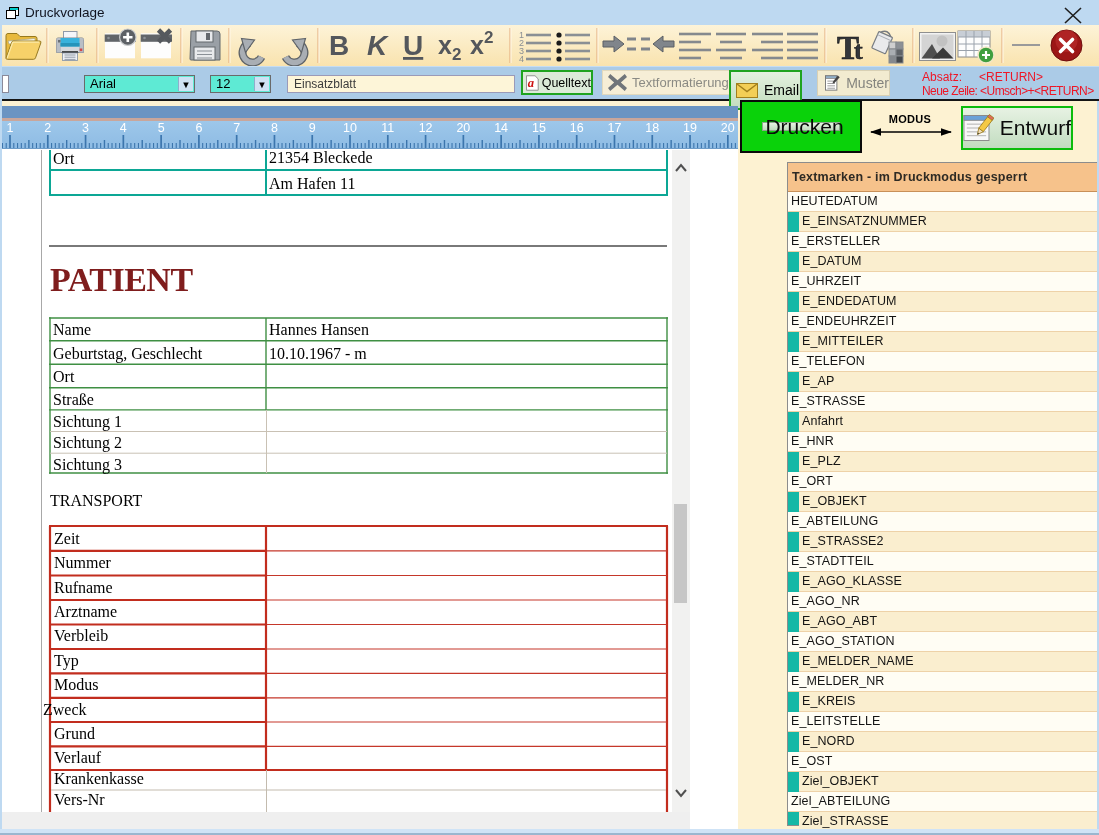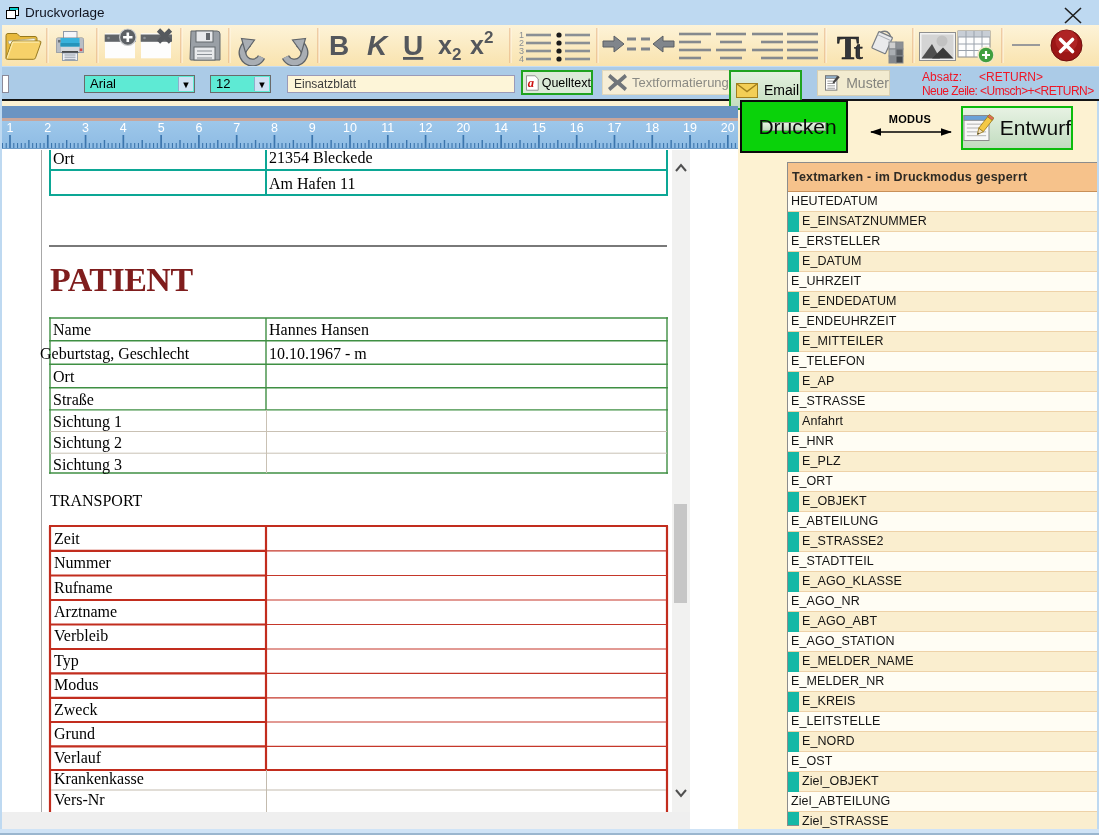--- a/index.html
+++ b/index.html
@@ -37,21 +37,21 @@
 
 #panel { left:787px; top:162px; width:333px; height:664px; border:1px solid #8c8c8c; background:#14b8a6; }
 #phead { position:absolute; left:0; top:0; width:311px; height:29px; background:#f6c28b; border-bottom:1px solid #c89058; font-size:12.5px; font-weight:bold; color:#2e2a24; line-height:28px; padding-left:4px; letter-spacing:0.2px; }
 .prow { position:absolute; left:0; width:311px; height:20px; font-size:12.5px; color:#141414; line-height:18.5px; padding-left:3px; border-bottom:1px solid #eed2a8; letter-spacing:0.1px; }
 .odd { background:#faeecf;margin-left:11px; }
 .even { background:#fffdf4; }
 #pscroll { position:absolute; right:0; top:0; width:21px; height:662px; background:#fdecca; border-left:1px solid #9a9a9a; }
 .pbtn { position:absolute; left:0; width:20px; height:20px; background:linear-gradient(#f8bd85,#f0a35f); border:1px solid #9a9a9a; }
 #pthumb { position:absolute; left:0; top:20px; width:20px; height:218px; background:#f7c392; border:1px solid #9a9a9a; }
 
-#drucken { left:740px; top:100px; width:108px; height:53px; background:#0ad20a; border:2px solid #0a0a0a; padding:20px; }
+#drucken { left:740px; top:100px; width:122px; height:53px; background:#0ad20a; border:2px solid #0a0a0a; padding:20px; }
 #druckeninner { width:100%; height:100%; border:1px solid #8aa88a; background:linear-gradient(#e7f2e3,#c0dcbe); display:flex; align-items:center; justify-content:center; font-size:21px; color:#0a0a0a; }
 #entwurf { left:961px; top:106px; width:112px; height:44px; background:linear-gradient(#e7f2e3,#c2dcc0); border:2px solid #0cbc0c; display:flex; align-items:center; justify-content:center; font-size:21px; color:#0a0a0a; position:absolute; }
 </style>
 </head>
 <body>
 <div id="titlebar" class="abs"></div>
 <div id="titletext" class="abs">Druckvorlage</div>
 <svg class="abs" style="left:6px;top:7px" width="14" height="13" viewBox="0 0 14 13">
   <rect x="3.5" y="0.5" width="9" height="8" fill="#fff" stroke="#000"></rect>
   <rect x="4" y="1" width="8" height="2" fill="#00cccc"></rect>
@@ -643,36 +643,36 @@
       <line x1="49" y1="640" x2="664" y2="640"></line>
       <line x1="264.5" y1="620" x2="264.5" y2="662"></line>
     </g>
   </svg>
   <div class="doc" style="left:51px;top:-0.5px">Ort</div>
   <div class="doc" style="left:267px;top:-1px">21354 Bleckede</div>
   <div class="doc" style="left:267px;top:25px">Am Hafen 11</div>
   <div class="doc" style="left:48px;top:111px;font-size:34px;font-weight:bold;color:#7f1d1d;letter-spacing:-0.5px">PATIENT</div>
   <div class="doc" style="left:51px;top:171px">Name</div>
   <div class="doc" style="left:267px;top:171px">Hannes Hansen</div>
-  <div class="doc" style="left:38px;top:195px">Geburtstag, Geschlecht</div>
+  <div class="doc" style="left:51px;top:195px">Geburtstag, Geschlecht</div>
   <div class="doc" style="left:267px;top:195px">10.10.1967 - m</div>
   <div class="doc" style="left:51px;top:218px">Ort</div>
   <div class="doc" style="left:51px;top:241px">Straße</div>
   <div class="doc" style="left:51px;top:263px">Sichtung 1</div>
   <div class="doc" style="left:51px;top:284px">Sichtung 2</div>
   <div class="doc" style="left:51px;top:305.5px">Sichtung 3</div>
   <div class="doc" style="left:48px;top:342px">TRANSPORT</div>
   <div class="doc" style="left:52px;top:380px">Zeit</div>
   <div class="doc" style="left:52px;top:404px">Nummer</div>
   <div class="doc" style="left:52px;top:429px">Rufname</div>
   <div class="doc" style="left:52px;top:453px">Arztname</div>
   <div class="doc" style="left:52px;top:477px">Verbleib</div>
   <div class="doc" style="left:52px;top:501.5px">Typ</div>
   <div class="doc" style="left:52px;top:526px">Modus</div>
-  <div class="doc" style="left:52px;top:550.5px">Zweck</div>
+  <div class="doc" style="left:41px;top:550.5px">Zweck</div>
   <div class="doc" style="left:52px;top:575px">Grund</div>
   <div class="doc" style="left:52px;top:599px">Verlauf</div>
   <div class="doc" style="left:52px;top:620px">Krankenkasse</div>
   <div class="doc" style="left:52px;top:641px">Vers-Nr</div>
 </div>
 <div id="hscroll" class="abs"></div>
 <div id="whitecol" class="abs"></div>
 <div id="vscroll" class="abs">
   <svg style="position:absolute;left:3px;top:13px" width="12" height="10" viewBox="0 0 12 10">
       <path d="M1 8 L6 2 L11 8" fill="none" stroke="#505050" stroke-width="2"></path>

